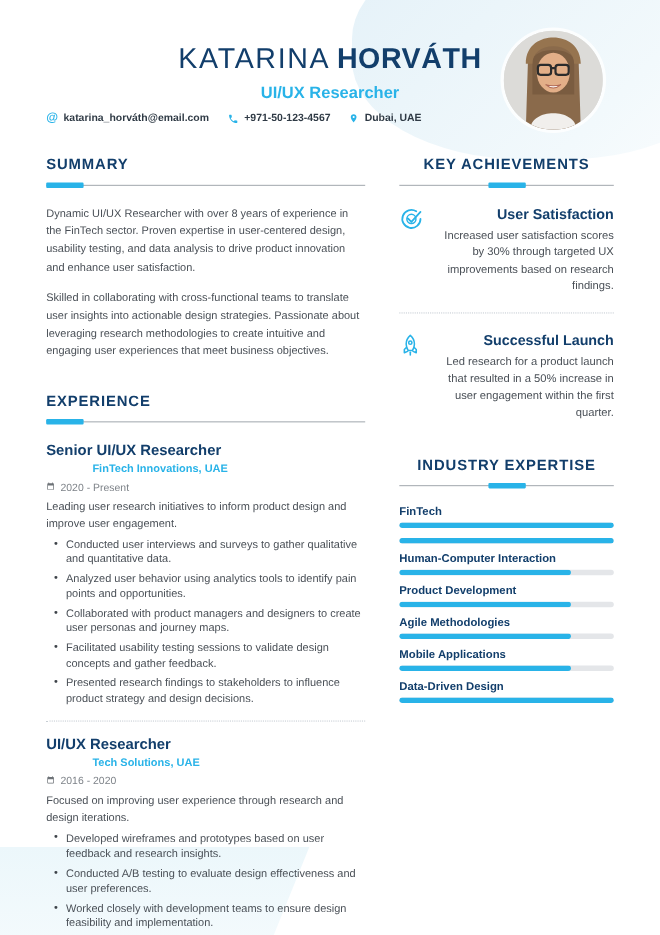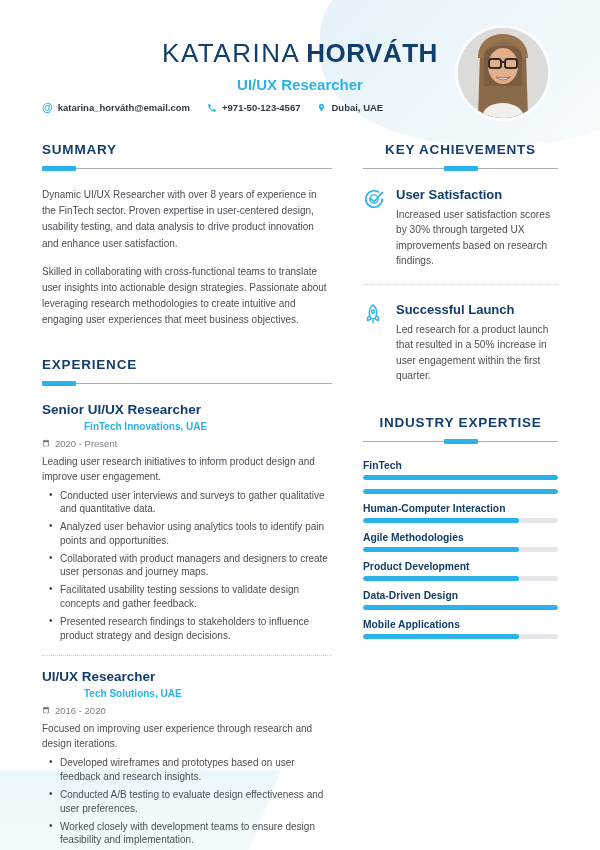--- a/index.html
+++ b/index.html
@@ -54,21 +54,21 @@
   .job-desc { margin-top:5px; font-size:10px; line-height:1.5; color:#4a5057; }
   .bullets { margin-top:5px; list-style:none; }
   .bullets li { position:relative; padding-left:18px; margin-bottom:4px;
     font-size:10px; line-height:1.38; color:#4a5057; }
   .bullets li::before { content:'•'; position:absolute; left:7px; top:-1px; color:#3c4248; font-size:10px; }
   .dotted { border:none; border-top:1px dotted #c7ced4; margin:13px 0; }
 
   
   .ach-item { display:flex; align-items:flex-start; }
   .ach-icon { flex:0 0 24px; margin-top:1px; }
-  .ach-body { margin-left:9px; }
+  .ach-body { margin-left:9px;text-align:right; }
   .ach-title { font-size:13px; font-weight:800; color:#123e6b; }
   .ach-text { margin-top:5px; font-size:10.2px; line-height:1.5; color:#4a5057; }
   .ach-divider { border:none; border-top:1px dotted #c7ced4; margin:16px 0 17px 0; }
 
   
   .section-expertise { margin-top:32px; }
   .skill { margin-bottom:9px; }
   .skill-label { font-size:10.3px; font-weight:700; color:#123e6b; }
   .skill-track { margin-top:4px; height:5px; background:#e4e6e9; border-radius:3px; overflow:hidden; }
   .skill-fill { height:5px; background:#29b3e8; border-radius:3px; }
@@ -246,41 +246,41 @@
                 <div class="skill-fill" style="width: 100%;"></div>
               </div>
           </div>
           <div class="skill">
             <div class="skill-label">Human-Computer Interaction</div>
             <div class="skill-track">
                 <div class="skill-fill" style="width: 80%;"></div>
               </div>
           </div>
           <div class="skill">
+            <div class="skill-label">Product Development</div>
+            <div class="skill-track">
+                <div class="skill-fill" style="width: 80%;"></div>
+              </div>
+          </div>
+          <div class="skill">
             <div class="skill-label">Agile Methodologies</div>
             <div class="skill-track">
                 <div class="skill-fill" style="width: 80%;"></div>
               </div>
           </div>
           <div class="skill">
-            <div class="skill-label">Product Development</div>
+            <div class="skill-label">Mobile Applications</div>
             <div class="skill-track">
                 <div class="skill-fill" style="width: 80%;"></div>
               </div>
           </div>
           <div class="skill">
             <div class="skill-label">Data-Driven Design</div>
             <div class="skill-track">
                 <div class="skill-fill" style="width: 100%;"></div>
-              </div>
-          </div>
-          <div class="skill">
-            <div class="skill-label">Mobile Applications</div>
-            <div class="skill-track">
-                <div class="skill-fill" style="width: 80%;"></div>
               </div>
           </div>
         </div>
       </div>
 
     </div>
   </div>
 </div>
 
 </body></html>

